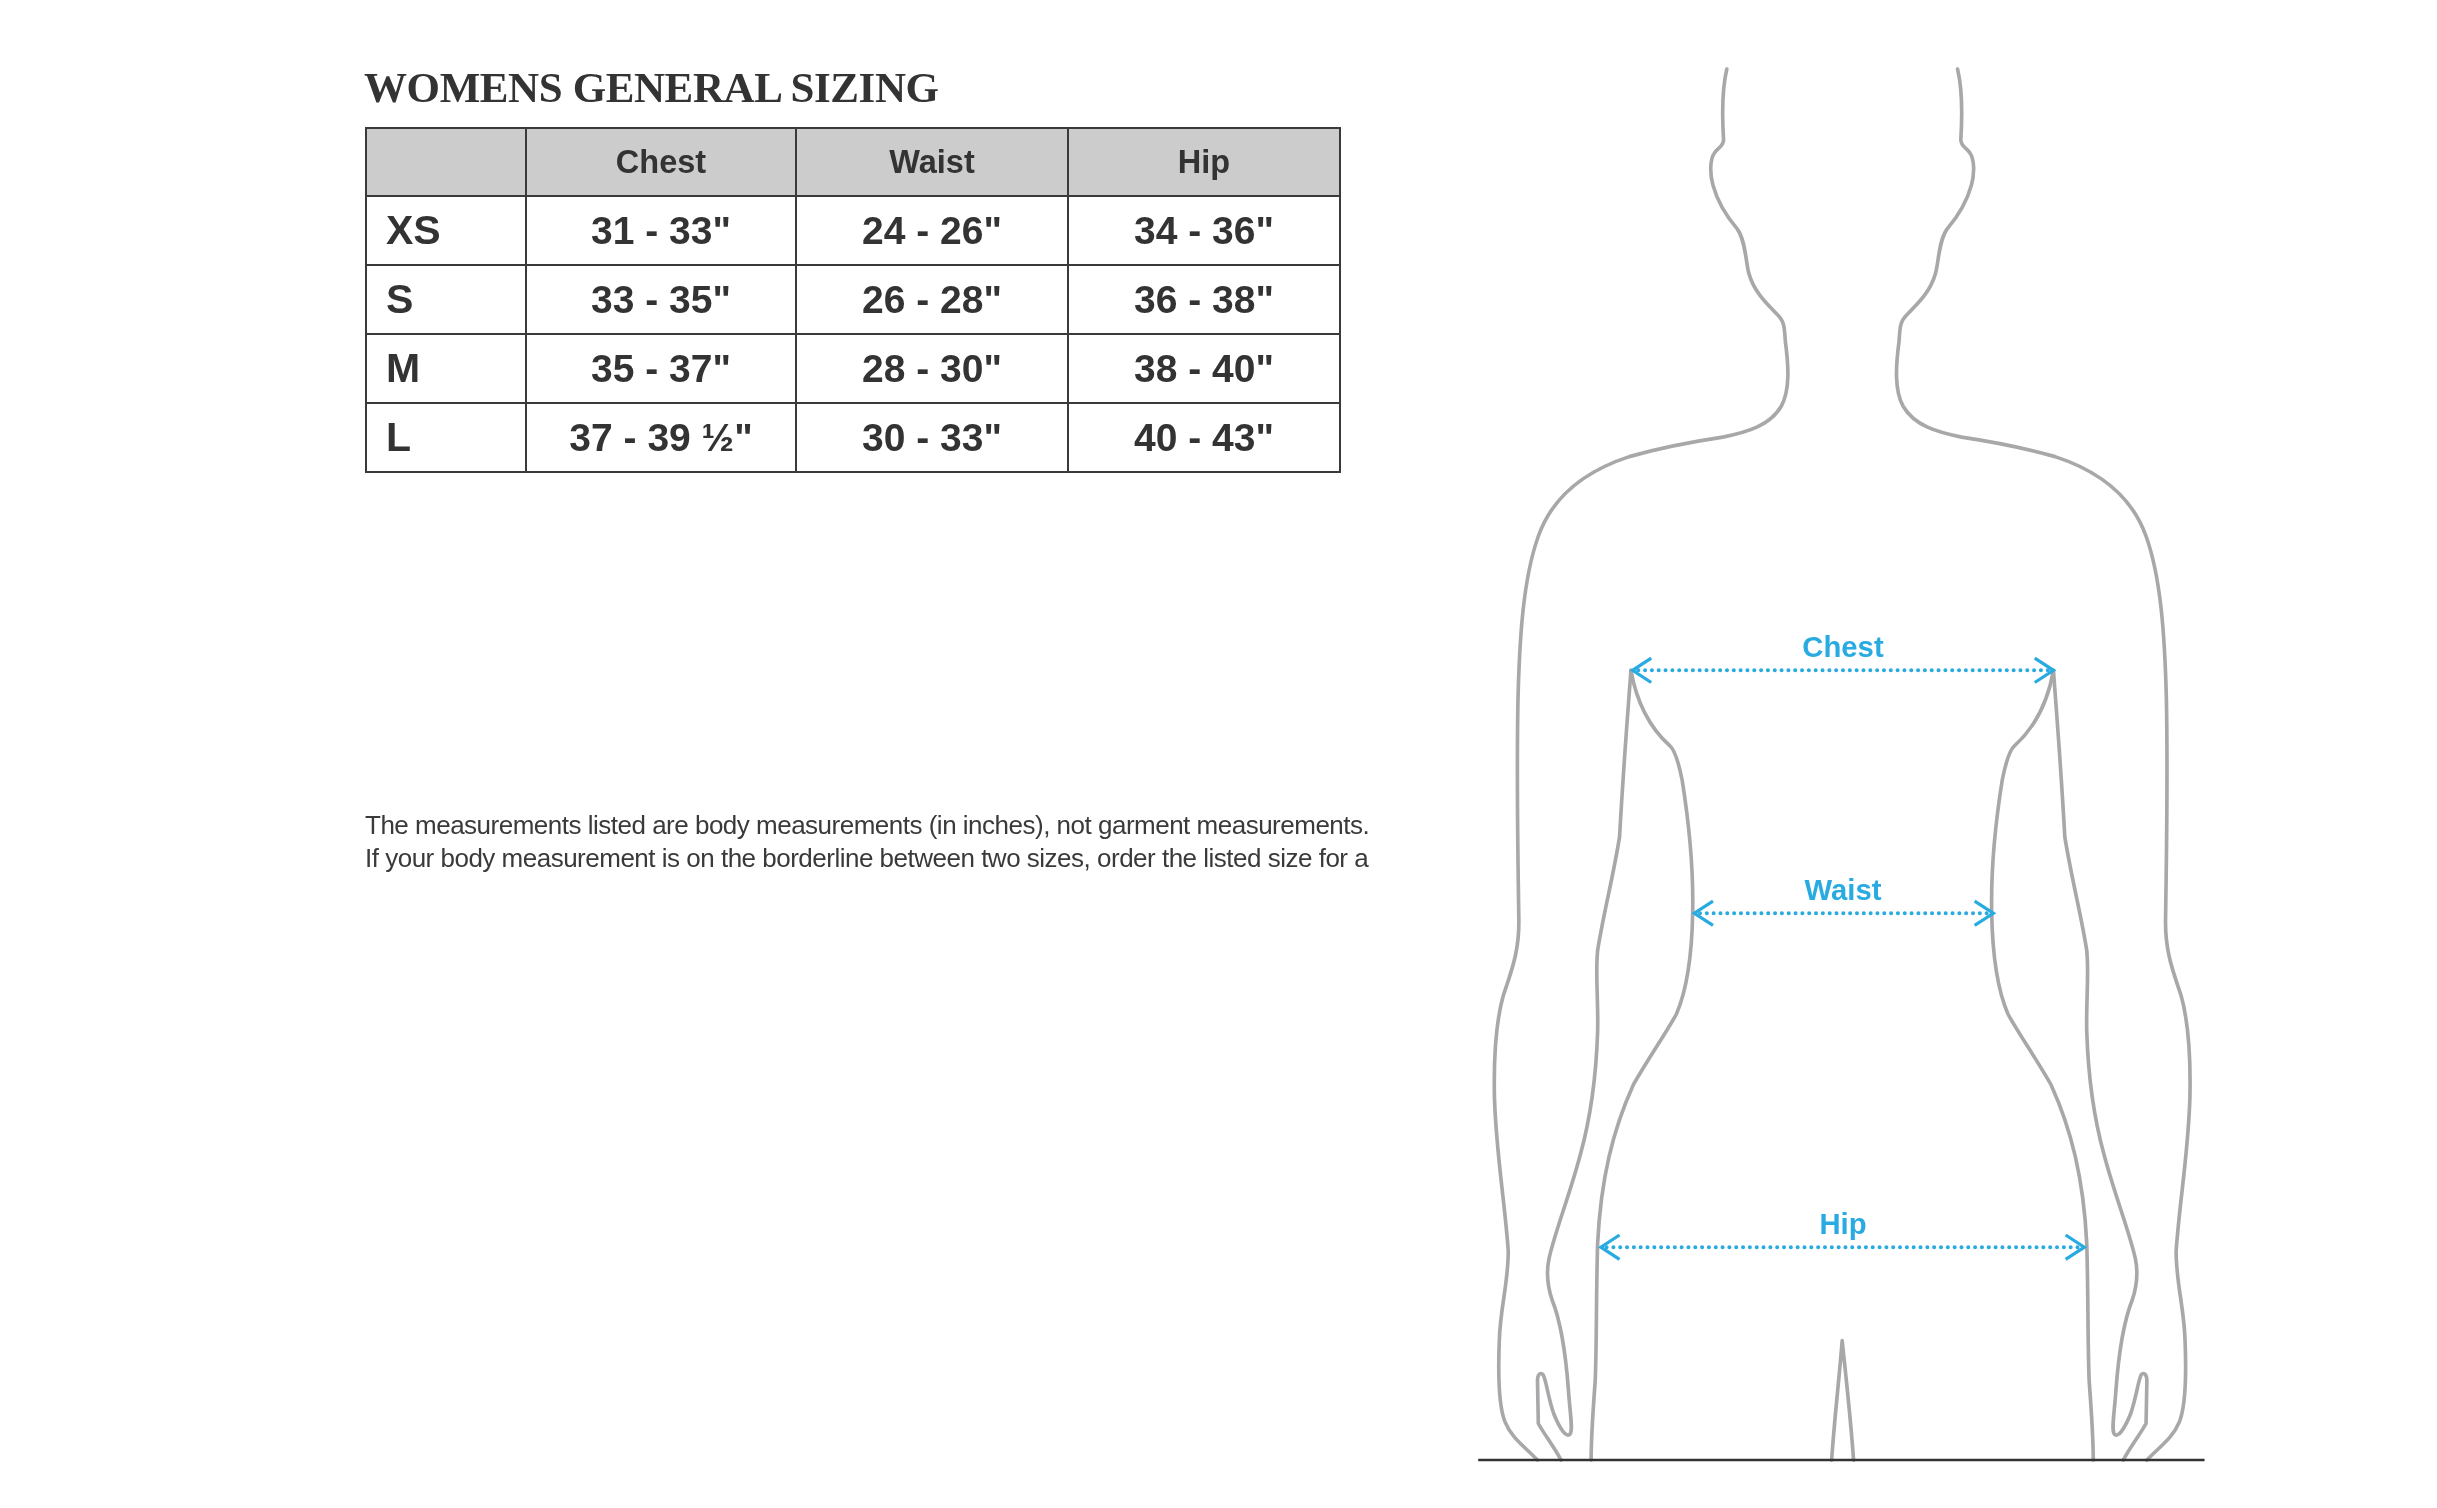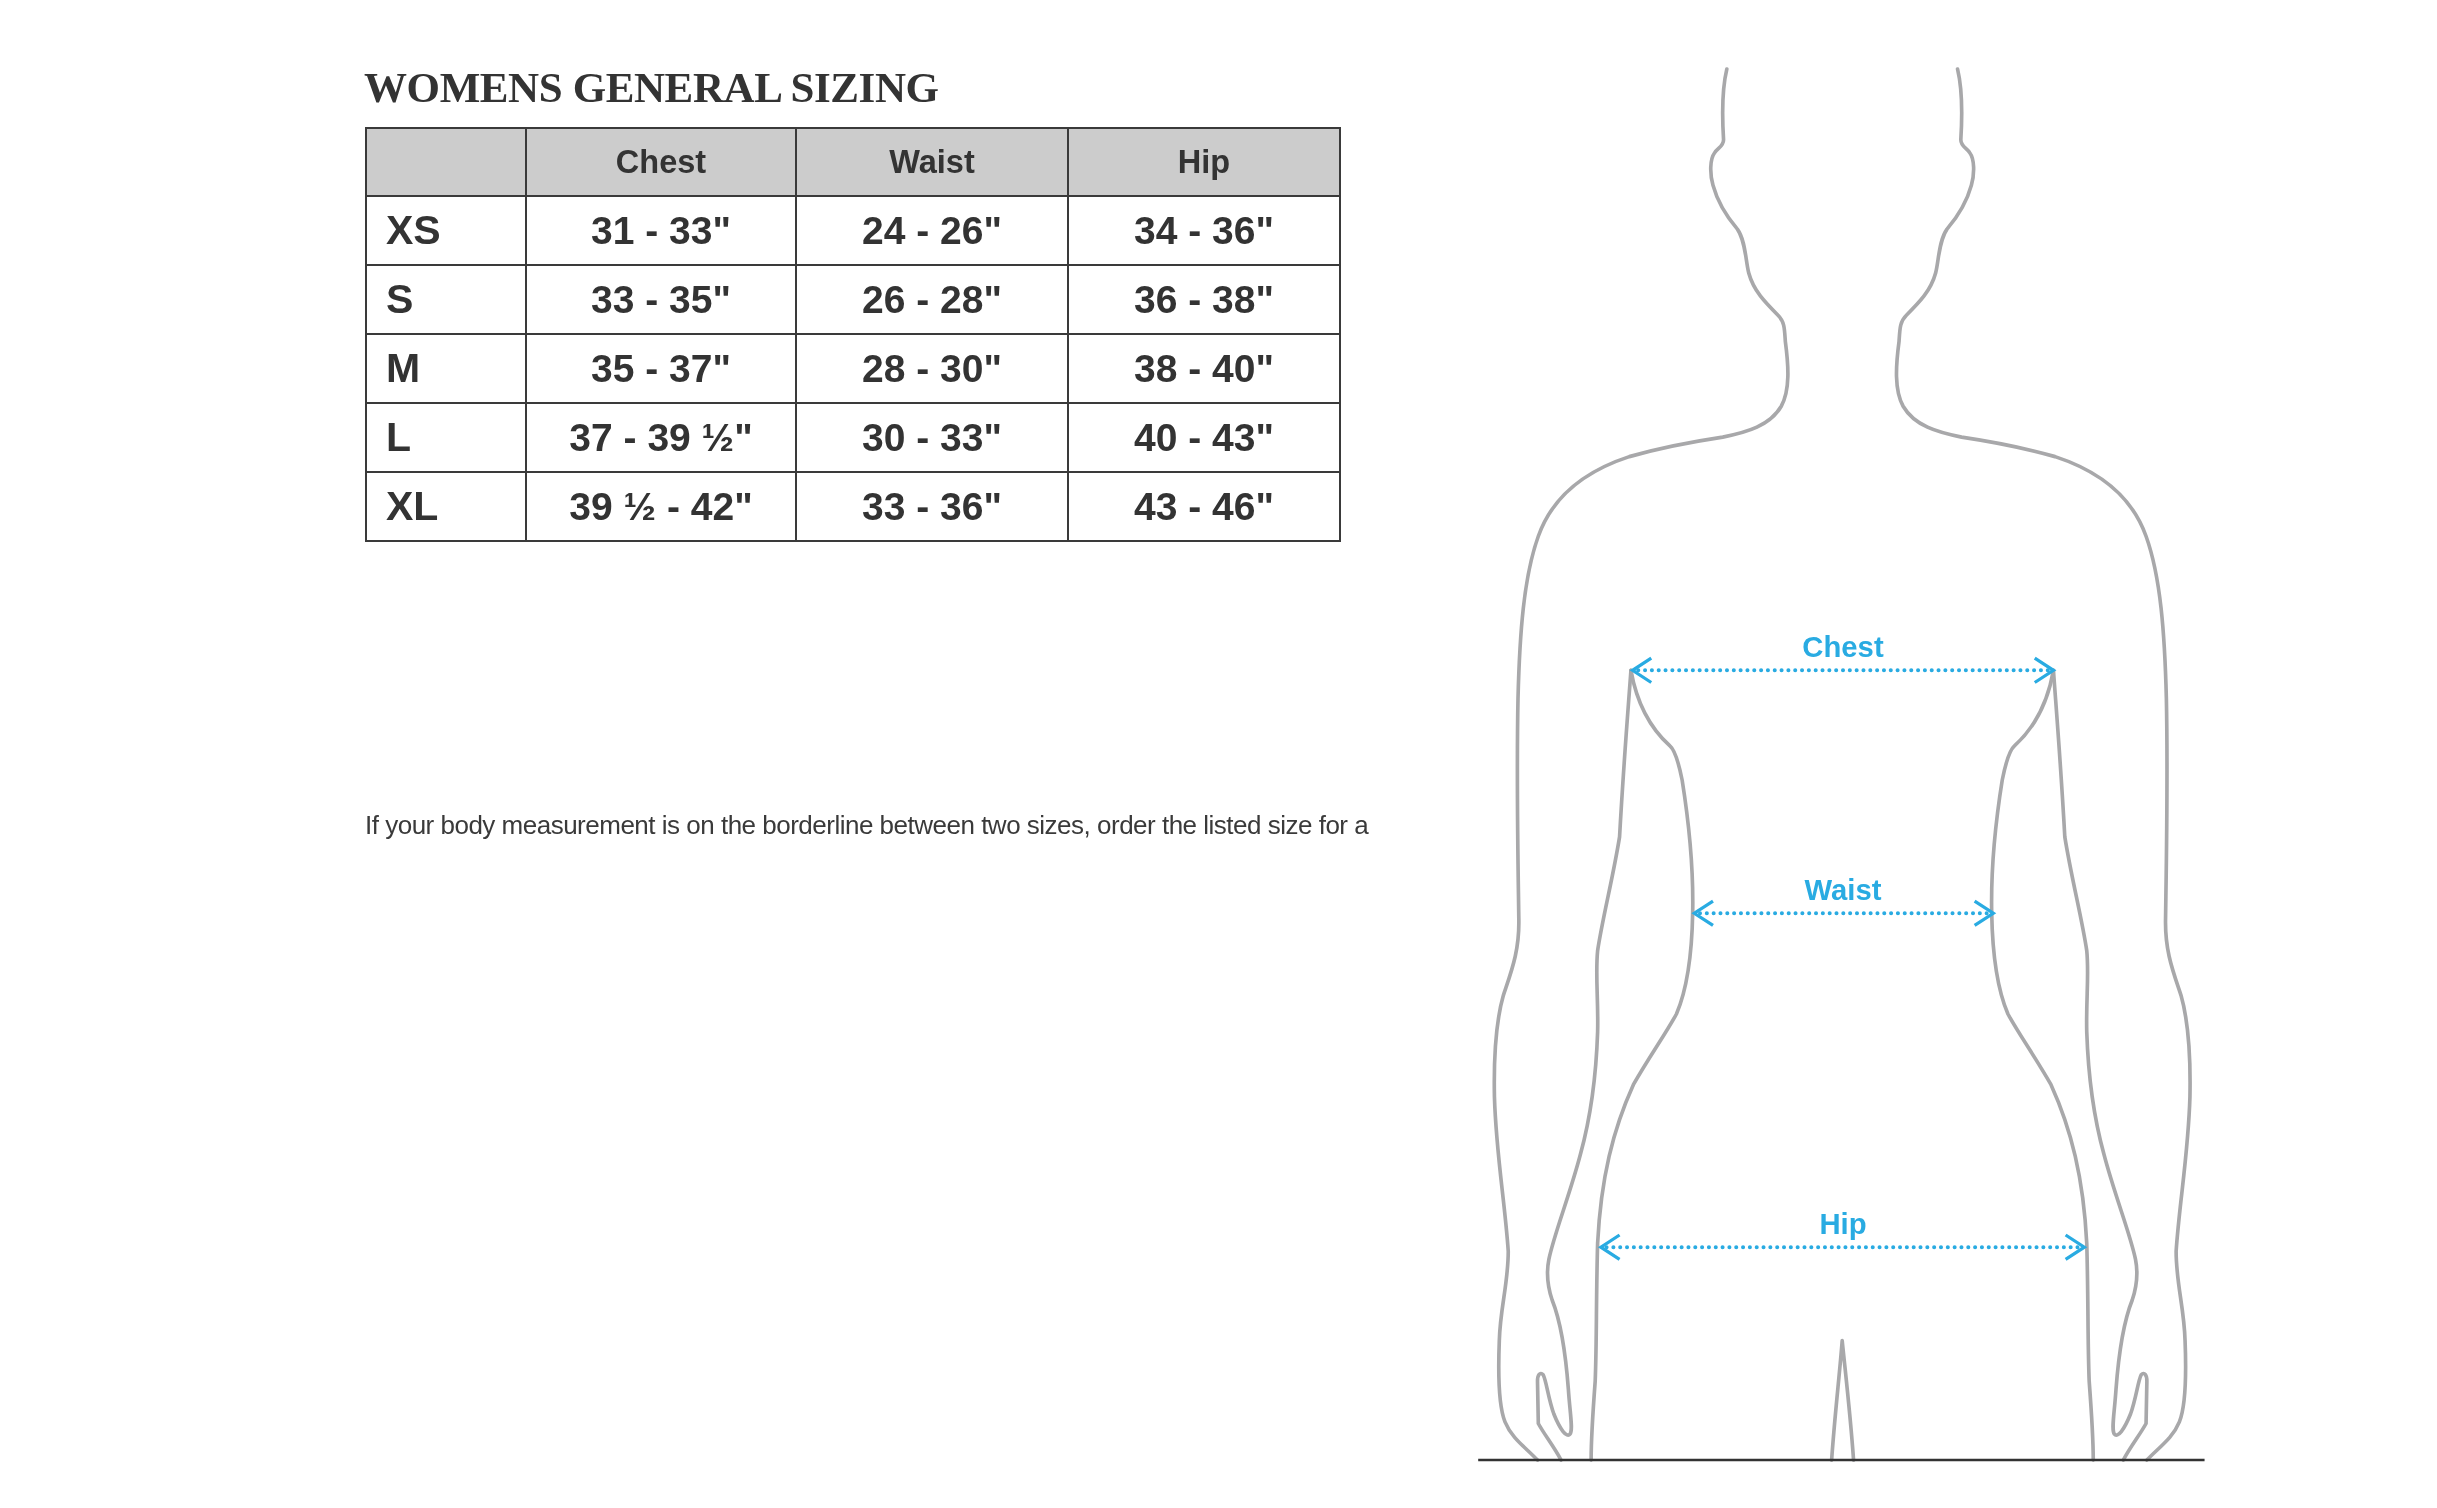--- a/index.html
+++ b/index.html
@@ -58,30 +58,25 @@
       <td>35 - 37"</td>
       <td>28 - 30"</td>
       <td>38 - 40"</td>
     </tr>
     <tr>
       <td class="size-label">L</td>
       <td>37 - 39 ½"</td>
       <td>30 - 33"</td>
       <td>40 - 43"</td>
     </tr>
-    <tr>
-      <td class="size-label">XL</td>
-      <td>39 ½ - 42"</td>
-      <td>33 - 36"</td>
-      <td>43 - 46"</td>
-    </tr>
   </tbody>
 </table>
 
 <div class="note">
+  <div>The measurements listed are body measurements (in inches), not garment measurements.</div>
   <div>If your body measurement is on the borderline between two sizes, order the listed size for a</div>
 </div>
 
 <svg class="figure" width="2438" height="1508" viewBox="0 0 3000 1856">
   <g fill="none" stroke="#a8a8aa" stroke-width="4.5" stroke-linecap="round" stroke-linejoin="round">
 
     <path d="M2125,85 C2119,110 2119,140 2121,172 C2121,180 2114,182 2110,188
              C2104,196 2104,214 2108,228 C2114,250 2126,268 2138,282
              C2148,296 2148,320 2152,336 C2158,358 2172,372 2188,388
              C2196,396 2196,404 2197,420 C2201,450 2203,480 2192,500

